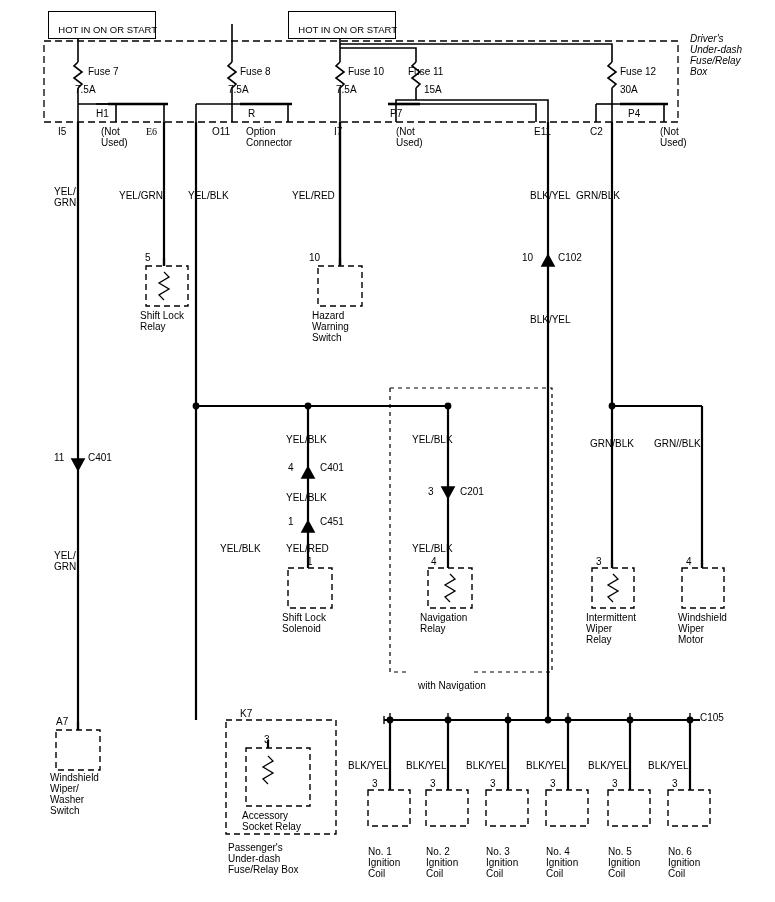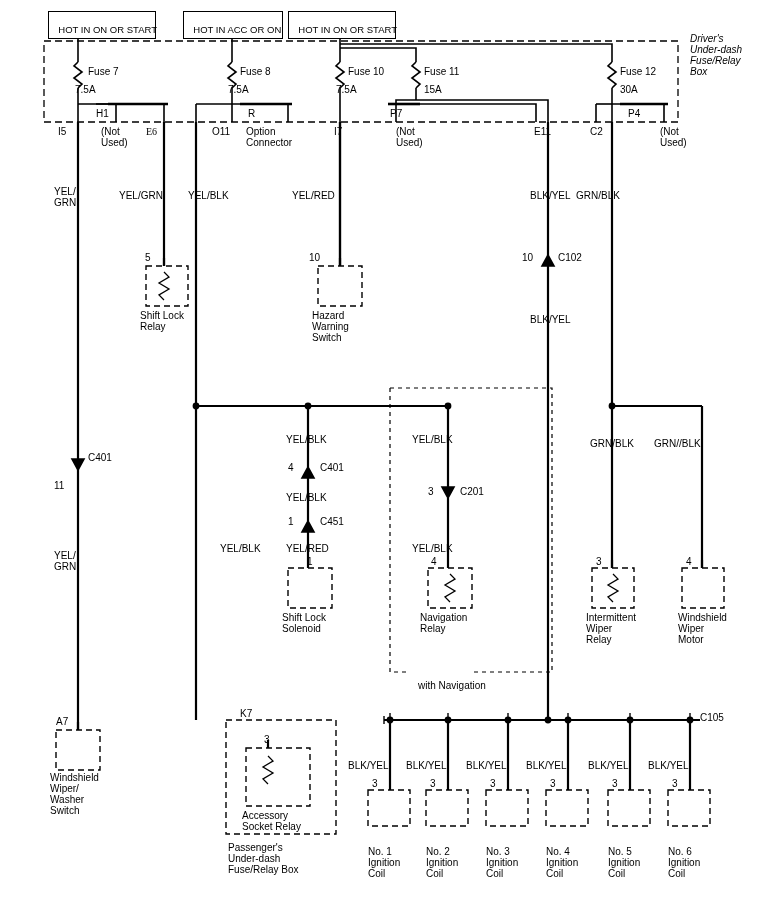--- a/index.html
+++ b/index.html
@@ -240,42 +240,39 @@
       <path d="M612 560 L612 568"></path>
       <path d="M702 560 L702 568"></path>
       <path d="M78 722 L78 730"></path>
     </g>
   </g>
 </svg>
 
 <div class="src-box" style="left:48px;top:11px;width:108px;">
   <span>HOT IN ON OR START</span>
 </div>
-<div class="src-box" style="left:183px;top:11px;width:100px;">
-  <span>HOT IN ACC OR ON</span>
-</div>
 <div class="src-box" style="left:288px;top:11px;width:108px;">
   <span>HOT IN ON OR START</span>
 </div>
 
 <div class="lbl italic" style="left:690px;top:33px;width:80px;">Driver's
 Under-dash
 Fuse/Relay
 Box</div>
 
 <div class="lbl" style="left:88px;top:66px;">Fuse 7</div>
 <div class="lbl" style="left:75px;top:84px;">7.5A</div>
 
 <div class="lbl" style="left:240px;top:66px;">Fuse 8</div>
 <div class="lbl" style="left:228px;top:84px;">7.5A</div>
 
 <div class="lbl" style="left:348px;top:66px;">Fuse 10</div>
 <div class="lbl" style="left:336px;top:84px;">7.5A</div>
 
-<div class="lbl" style="left:424px;top:66px;">Fuse 11</div>
+<div class="lbl" style="left:408px;top:66px;">Fuse 11</div>
 <div class="lbl" style="left:424px;top:84px;">15A</div>
 
 <div class="lbl" style="left:620px;top:66px;">Fuse 12</div>
 <div class="lbl" style="left:620px;top:84px;">30A</div>
 
 <div class="lbl" style="left:96px;top:108px;">H1</div>
 <div class="lbl" style="left:248px;top:108px;">R</div>
 <div class="lbl" style="left:390px;top:108px;">P7</div>
 <div class="lbl" style="left:628px;top:108px;">P4</div>
 
@@ -315,21 +312,21 @@
 <div class="lbl" style="left:54px;top:550px;">YEL/
 GRN</div>
 
 <div class="lbl" style="left:348px;top:760px;">BLK/YEL</div>
 <div class="lbl" style="left:406px;top:760px;">BLK/YEL</div>
 <div class="lbl" style="left:466px;top:760px;">BLK/YEL</div>
 <div class="lbl" style="left:526px;top:760px;">BLK/YEL</div>
 <div class="lbl" style="left:588px;top:760px;">BLK/YEL</div>
 <div class="lbl" style="left:648px;top:760px;">BLK/YEL</div>
 
-<div class="lbl" style="left:54px;top:452px;margin-top:28px;">11</div>
+<div class="lbl" style="left:54px;top:452px;">11</div>
 <div class="lbl" style="left:88px;top:452px;">C401</div>
 
 <div class="lbl" style="left:522px;top:252px;">10</div>
 <div class="lbl" style="left:558px;top:252px;">C102</div>
 
 <div class="lbl" style="left:288px;top:462px;">4</div>
 <div class="lbl" style="left:320px;top:462px;">C401</div>
 
 <div class="lbl" style="left:288px;top:516px;">1</div>
 <div class="lbl" style="left:320px;top:516px;">C451</div>

